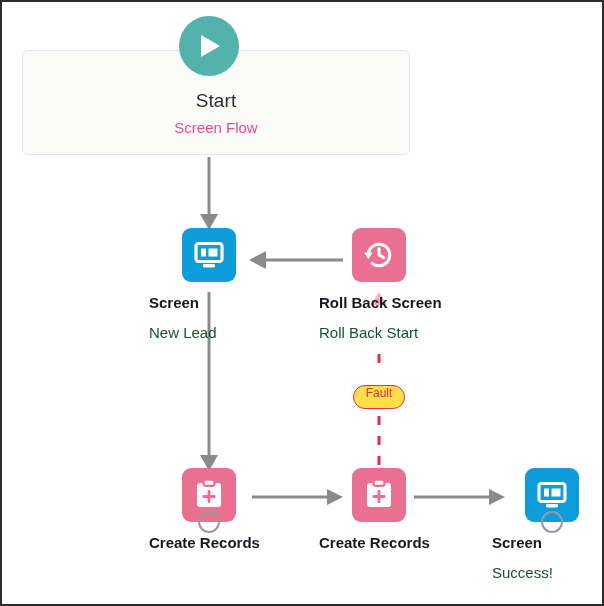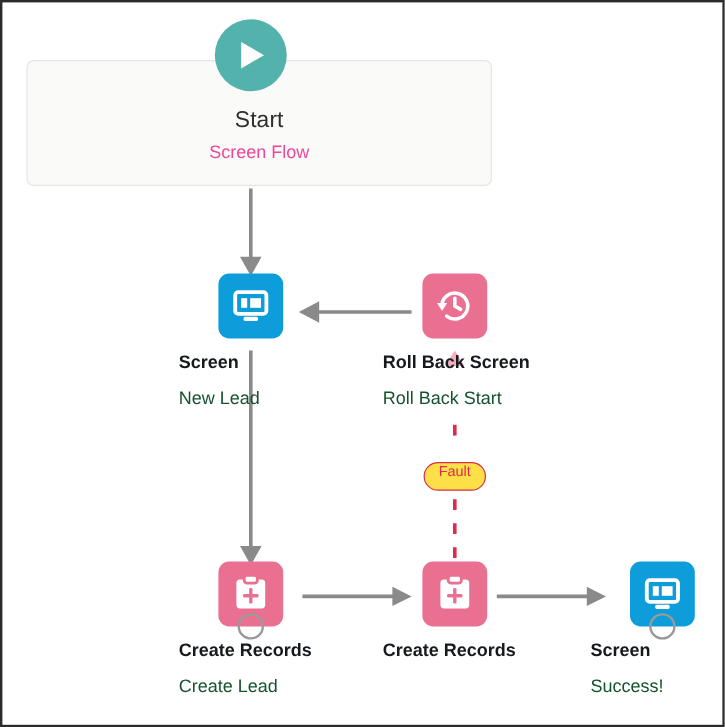--- a/index.html
+++ b/index.html
@@ -222,21 +222,20 @@
     <div class="tile pink">
       <svg width="30" height="32" viewBox="0 0 30 32" aria-hidden="true">
         <rect x="3" y="4" width="24" height="24" rx="3" fill="#ffffff"></rect>
         <rect x="9.5" y="0.5" width="11" height="6.4" rx="2.4" fill="#ffffff" stroke="#ea7092" stroke-width="2.4"></rect>
         <rect x="13.6" y="11" width="2.8" height="13" rx="1.2" fill="#ea7092"></rect>
         <rect x="8.5" y="16.1" width="13" height="2.8" rx="1.2" fill="#ea7092"></rect>
       </svg>
       <div class="endcap"></div>
     </div>
     <div class="ttl">Create Records</div>
-    <div class="sub">Create Lead</div>
   </div>
 
   <div class="node" style="left:317px; top:466px;">
     <div class="tile pink">
       <svg width="30" height="32" viewBox="0 0 30 32" aria-hidden="true">
         <rect x="3" y="4" width="24" height="24" rx="3" fill="#ffffff"></rect>
         <rect x="9.5" y="0.5" width="11" height="6.4" rx="2.4" fill="#ffffff" stroke="#ea7092" stroke-width="2.4"></rect>
         <rect x="13.6" y="11" width="2.8" height="13" rx="1.2" fill="#ea7092"></rect>
         <rect x="8.5" y="16.1" width="13" height="2.8" rx="1.2" fill="#ea7092"></rect>
       </svg>

